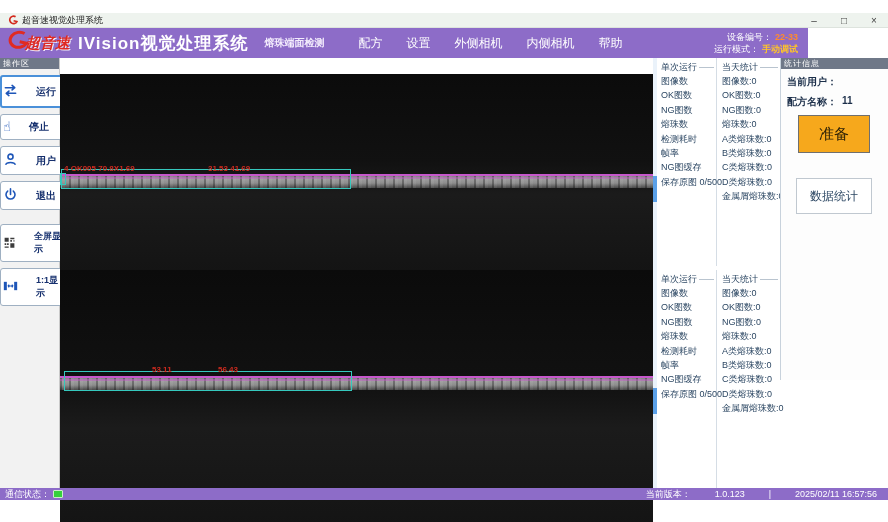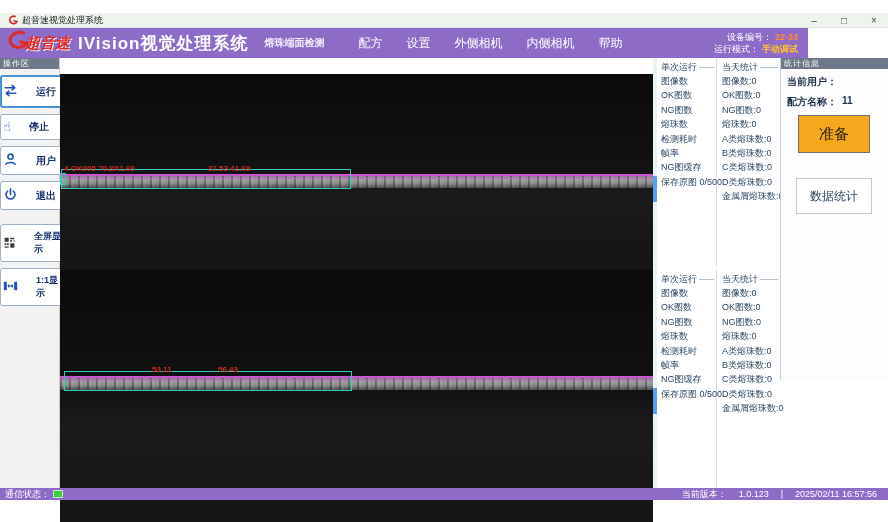--- a/index.html
+++ b/index.html
@@ -95,21 +95,21 @@
   .btn-dstats { position:absolute; left:15px; top:120px; width:76px; height:36px;
                 background:#fff; border:1px solid #c0c8d0; color:#2c4763; font-size:12px;
                 display:flex; align-items:center; justify-content:center; cursor:default; }
 
   
   .statusbar { position:absolute; left:0; top:488px; width:888px; height:12px;
                background:#8d6cc8; color:#fff; font-size:9px;
                display:flex; align-items:center; padding:0 5px; }
   .comm { display:flex; align-items:center; gap:3px; }
   .led { width:10px; height:8px; background:#35d03c; border:1px solid #cdeccd; border-radius:1px; }
-  .sb-right { margin-left:auto; display:flex; gap:12px; align-items:center; margin-right:6px; }
+  .sb-right { margin-left:auto; display:flex; gap:24px; align-items:center; margin-right:6px; }
 </style>
 </head>
 <body>
 
 <div class="titlebar">
   <span class="tb-icon">
     <svg width="10" height="10" viewBox="0 0 12 12">
         <path d="M10 3A4.5 4.5 0 1 0 10 9L6.5 7" stroke="#d42a1e" stroke-width="2" fill="none" transform="rotate(-15 6 6)"></path>
       </svg>
   </span>

